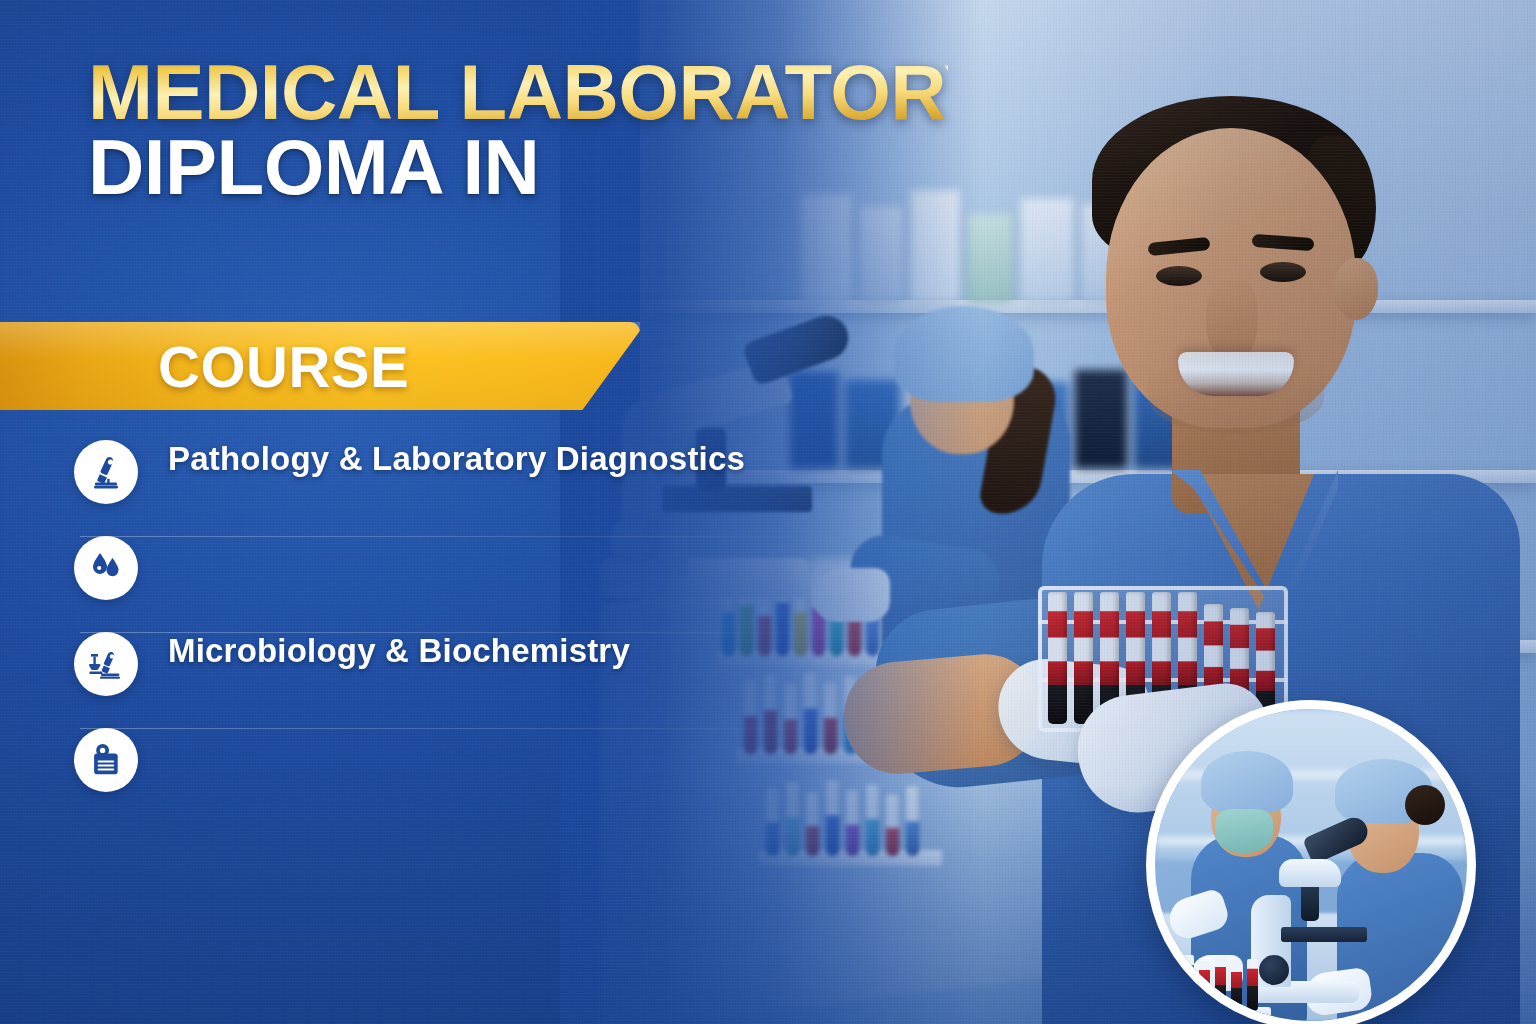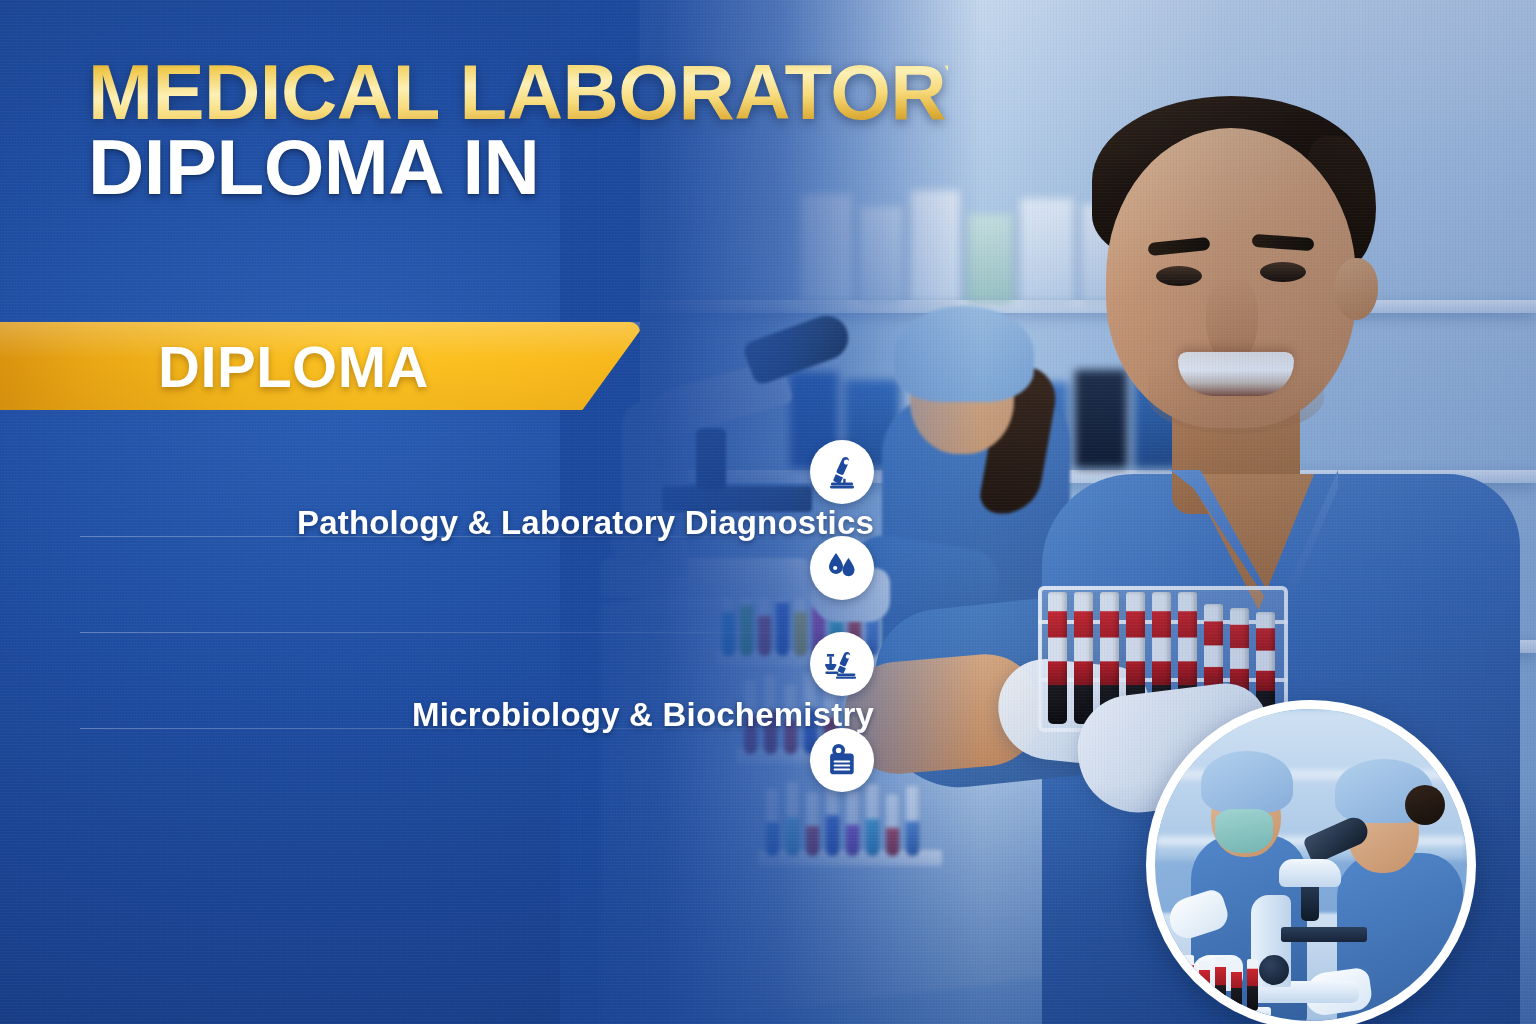--- a/index.html
+++ b/index.html
@@ -314,23 +314,22 @@
   .ribbon-text {
     position:relative; z-index:2;
     margin-left:158px;
     font-size:58px; font-weight:700; color:#ffffff; letter-spacing:.5px;
     text-shadow:0 3px 6px rgba(120,70,0,.45);
   }
 
   
   .features { position:absolute; left:74px; top:440px; width:800px; }
   .feature {
-    position:relative; display:flex; align-items:flex-end;
+    position:relative; display:flex; align-items:flex-start;
     height:96px;
-    flex-direction:column;
   }
   .feature + .feature::before {
     content:""; position:absolute; left:6px; top:0; width:760px; height:1px;
     background:linear-gradient(90deg, rgba(255,255,255,.30), rgba(255,255,255,.16) 55%, rgba(255,255,255,0));
   }
   .f-icon {
     flex:0 0 auto; width:64px; height:64px; border-radius:50%;
     background:#ffffff;
     display:flex; align-items:center; justify-content:center;
     box-shadow:0 3px 10px rgba(8,28,66,.32);
@@ -551,21 +550,21 @@
   </div>
 
   <div class="content">
 
     <div class="title-block">
       <div class="t-line t-gold">MEDICAL LABORATORY</div>
       <div class="t-line t-white">DIPLOMA IN</div>
     </div>
 
     <div class="ribbon">
-      <span class="ribbon-text">DIPLOMA</span>
+      <span class="ribbon-text">COURSE</span>
     </div>
 
     <div class="features">
 
       <div class="feature">
         <span class="f-icon">
           <svg width="38" height="38" viewBox="0 0 38 38" fill="#1e4a9e">
             <path d="M22.5 4c-1.6 0-3 1-3.6 2.4l-5.2 11.4c-.4.9 0 2 .9 2.4l3.6 1.6c.9.4 2 0 2.4-.9l5.2-11.4C26.6 7.3 25.8 4 22.5 4z"></path>
             <circle cx="23.5" cy="9" r="2.6" fill="#ffffff"></circle>
             <path d="M12.8 21.2l-2.3 5c-.4.9 0 1.9.9 2.3l4 1.8c.9.4 1.9 0 2.3-.9l2.3-5-7.2-3.2z"></path>

